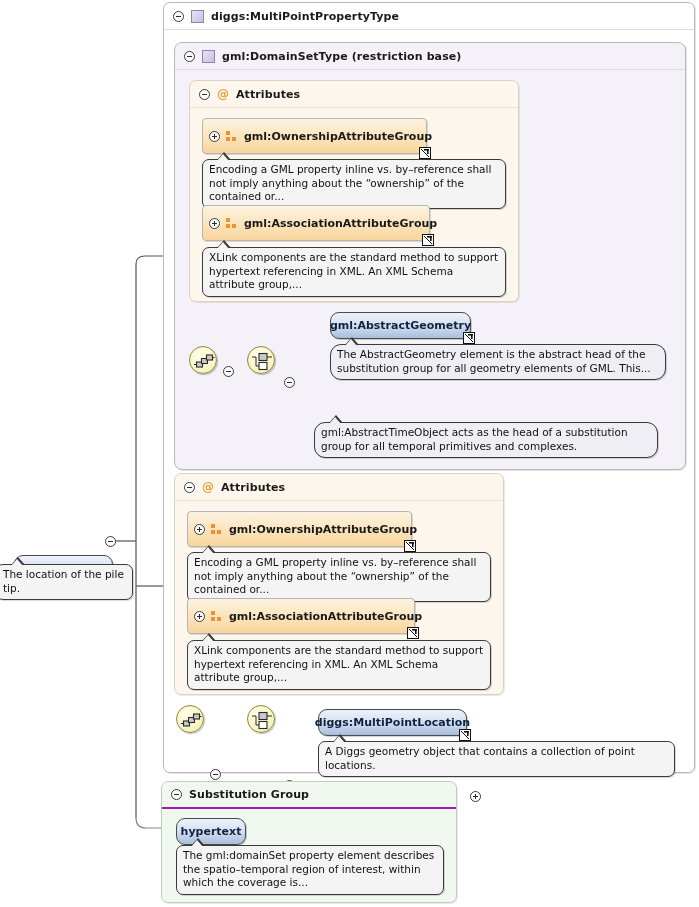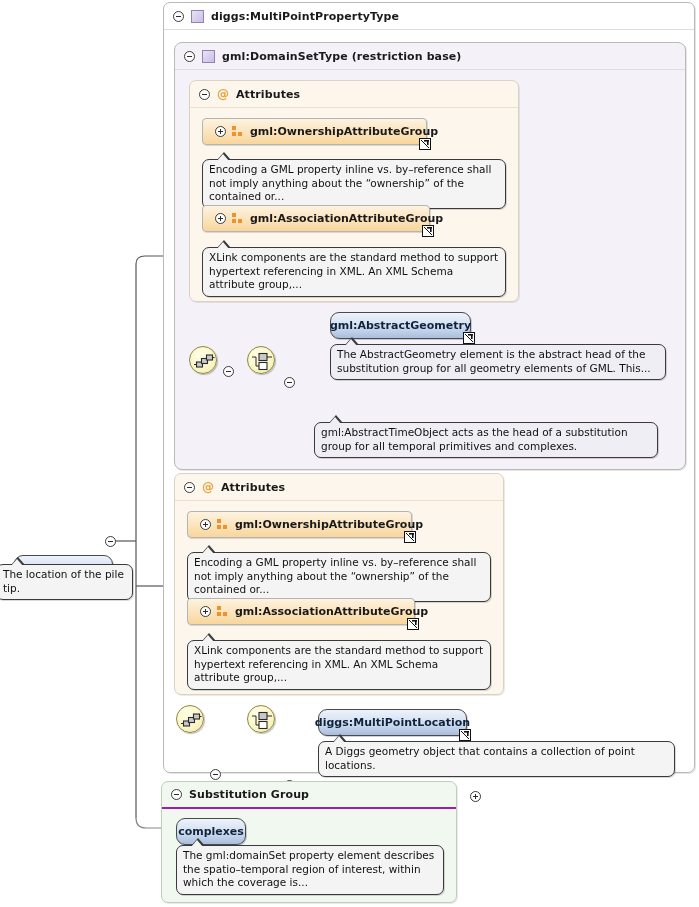--- a/index.html
+++ b/index.html
@@ -119,29 +119,29 @@
     font-weight: bold;
     color: #e8a33d;
     line-height: 1;
     flex: none;
     font-family: "DejaVu Sans", "Liberation Sans", sans-serif;
   }
 
   
   .attrgrp {
     position: absolute;
-    height: 27px;
+    height: 36px;
     border: 1px solid #b4b4b4;
     border-radius: 4px;
     background: linear-gradient(180deg, #fdf3e0 0%, #fbe3bb 55%, #f8d69c 100%);
     box-shadow: 1px 1px 0 rgba(0,0,0,0.13);
     display: flex;
     align-items: center;
     gap: 6px;
-    padding-left: 12px;
+    padding-left: 6px;
     box-sizing: border-box;
   }
   .attrgrp-label {
     font-size: 11px;
     font-weight: bold;
     color: #1a1a1a;
     white-space: nowrap;
   }
   
   .grp-icon {
@@ -207,21 +207,21 @@
     border: 1px solid #3a3a3a;
     border-radius: 7px;
     background: #f4f4f4;
     box-shadow: 1px 1px 0 rgba(0,0,0,0.15);
     padding: 3px 6px 4px 6px;
     box-sizing: border-box;
     font-size: 10.5px;
     line-height: 13.5px;
     color: #111111;
   }
-  .callout.lav { background: #eeeef4; }
+  .callout.lav { background: #eeeef4; border-radius: 11px; }
   
   .callout .ptr-out,
   .callout .ptr-in {
     position: absolute;
     width: 0; height: 0;
     left: 14px;
   }
   .callout .ptr-out {
     top: -8px;
     border-left: 7px solid transparent;
@@ -478,21 +478,21 @@
   </div>
 
   <div class="abs panel panel-subst" style="left:161px; top:781px; width:296px; height:122px;">
     <div class="panel-head sep">
       <span class="toggle"></span>
       <span class="panel-title">Substitution Group</span>
     </div>
   </div>
 
   <div class="elembox" style="left:176px; top:818px; width:70px;">
-    <span class="elem-label">complexes</span>
+    <span class="elem-label">hypertext</span>
   </div>
 
   <div class="callout" style="left:176px; top:845px; width:268px;">
     <span class="ptr-out"></span><span class="ptr-in"></span>
     <span>The gml:domainSet property element describes the spatio–temporal region of interest, within which the coverage is...</span>
   </div>
 
 </div>
 
 </body></html>

